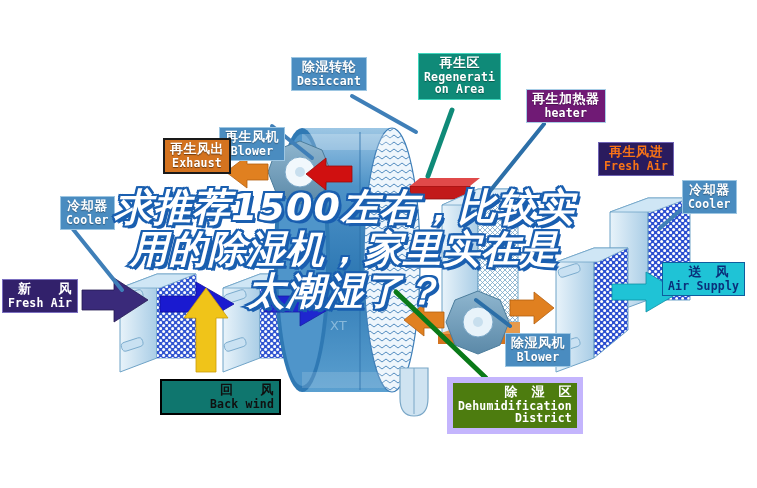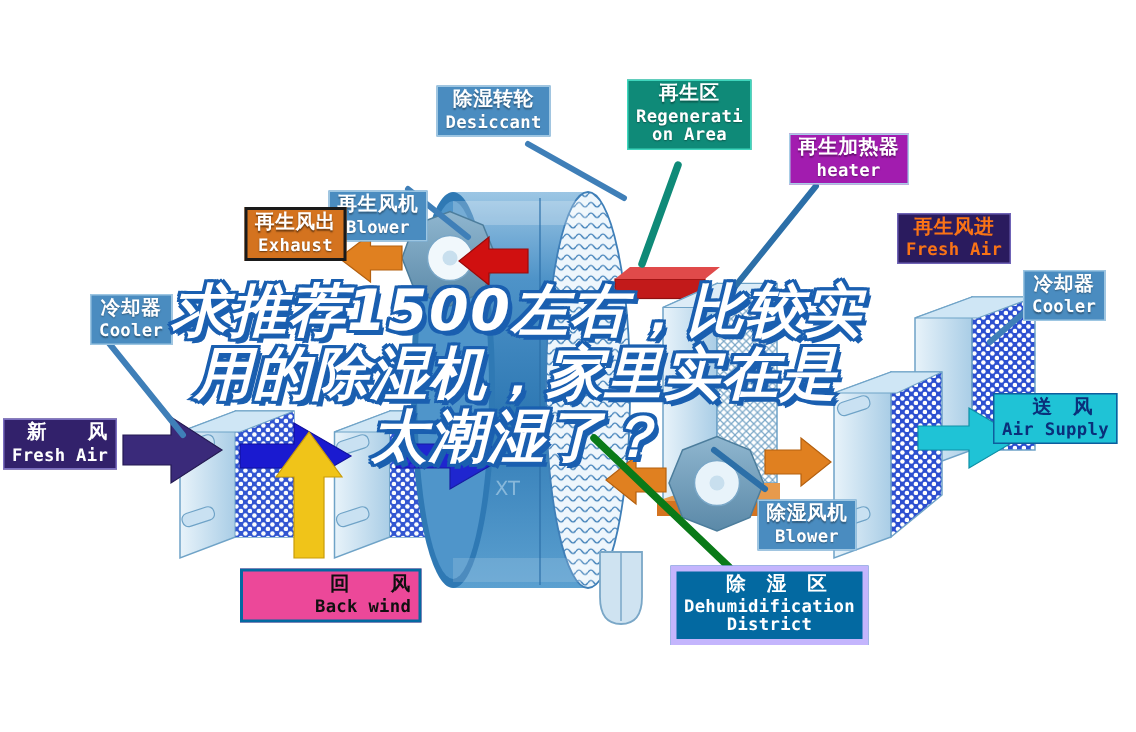--- a/index.html
+++ b/index.html
@@ -48,21 +48,21 @@
   }
 
   
   .lb-steel {
     background: #4a8cc0;
     border: 1px solid #9dc6e2;
     color: #ffffff;
     text-shadow: 0 1px 1px rgba(0,0,0,.35);
   }
   .lb-steel2 {
-    background: #a21caf;
+    background: #701a75;
     border: 1px solid #a7cde6;
     color: #ffffff;
     text-shadow: 0 1px 1px rgba(0,0,0,.35);
   }
   .lb-teal {
     background: #0f8a78;
     border: 1px solid #3fd6bd;
     color: #ffffff;
     text-shadow: 0 1px 1px rgba(0,0,0,.35);
   }
@@ -76,31 +76,32 @@
     background: #2a1b5e;
     border: 1px solid #6f63b6;
     color: #f97316;
   }
   .lb-purple2 {
     background: #32216b;
     border: 1px solid #7b6fc0;
     color: #ffffff;
   }
   .lb-yellow {
-    background: #ec4899;
-    border: 2px solid #0369a1;
+    background: #0f766e;
+    border: 2px solid #000000;
     color: #101010;
     text-shadow: none;
     padding-left: 48px;
   }
   .lb-yellow .cn, .lb-yellow .en { text-shadow:none; }
   .lb-green {
-    background: #0369a1;
-    border: 4px solid #c4b5fd;
-    color: #ffffff;
+    background: #4d7c0f;
+    border: 6px solid #c4b5fd;
+    color: #ffffff;
+    text-align: right;
   }
   .lb-cyan {
     background: #1fc3d6;
     border: 1px solid #0e5d9e;
     color: #0a2f7a;
     text-shadow: none;
   }
   .lb-cyan .cn, .lb-cyan .en { text-shadow:none; }
 
   .wide-cn {

